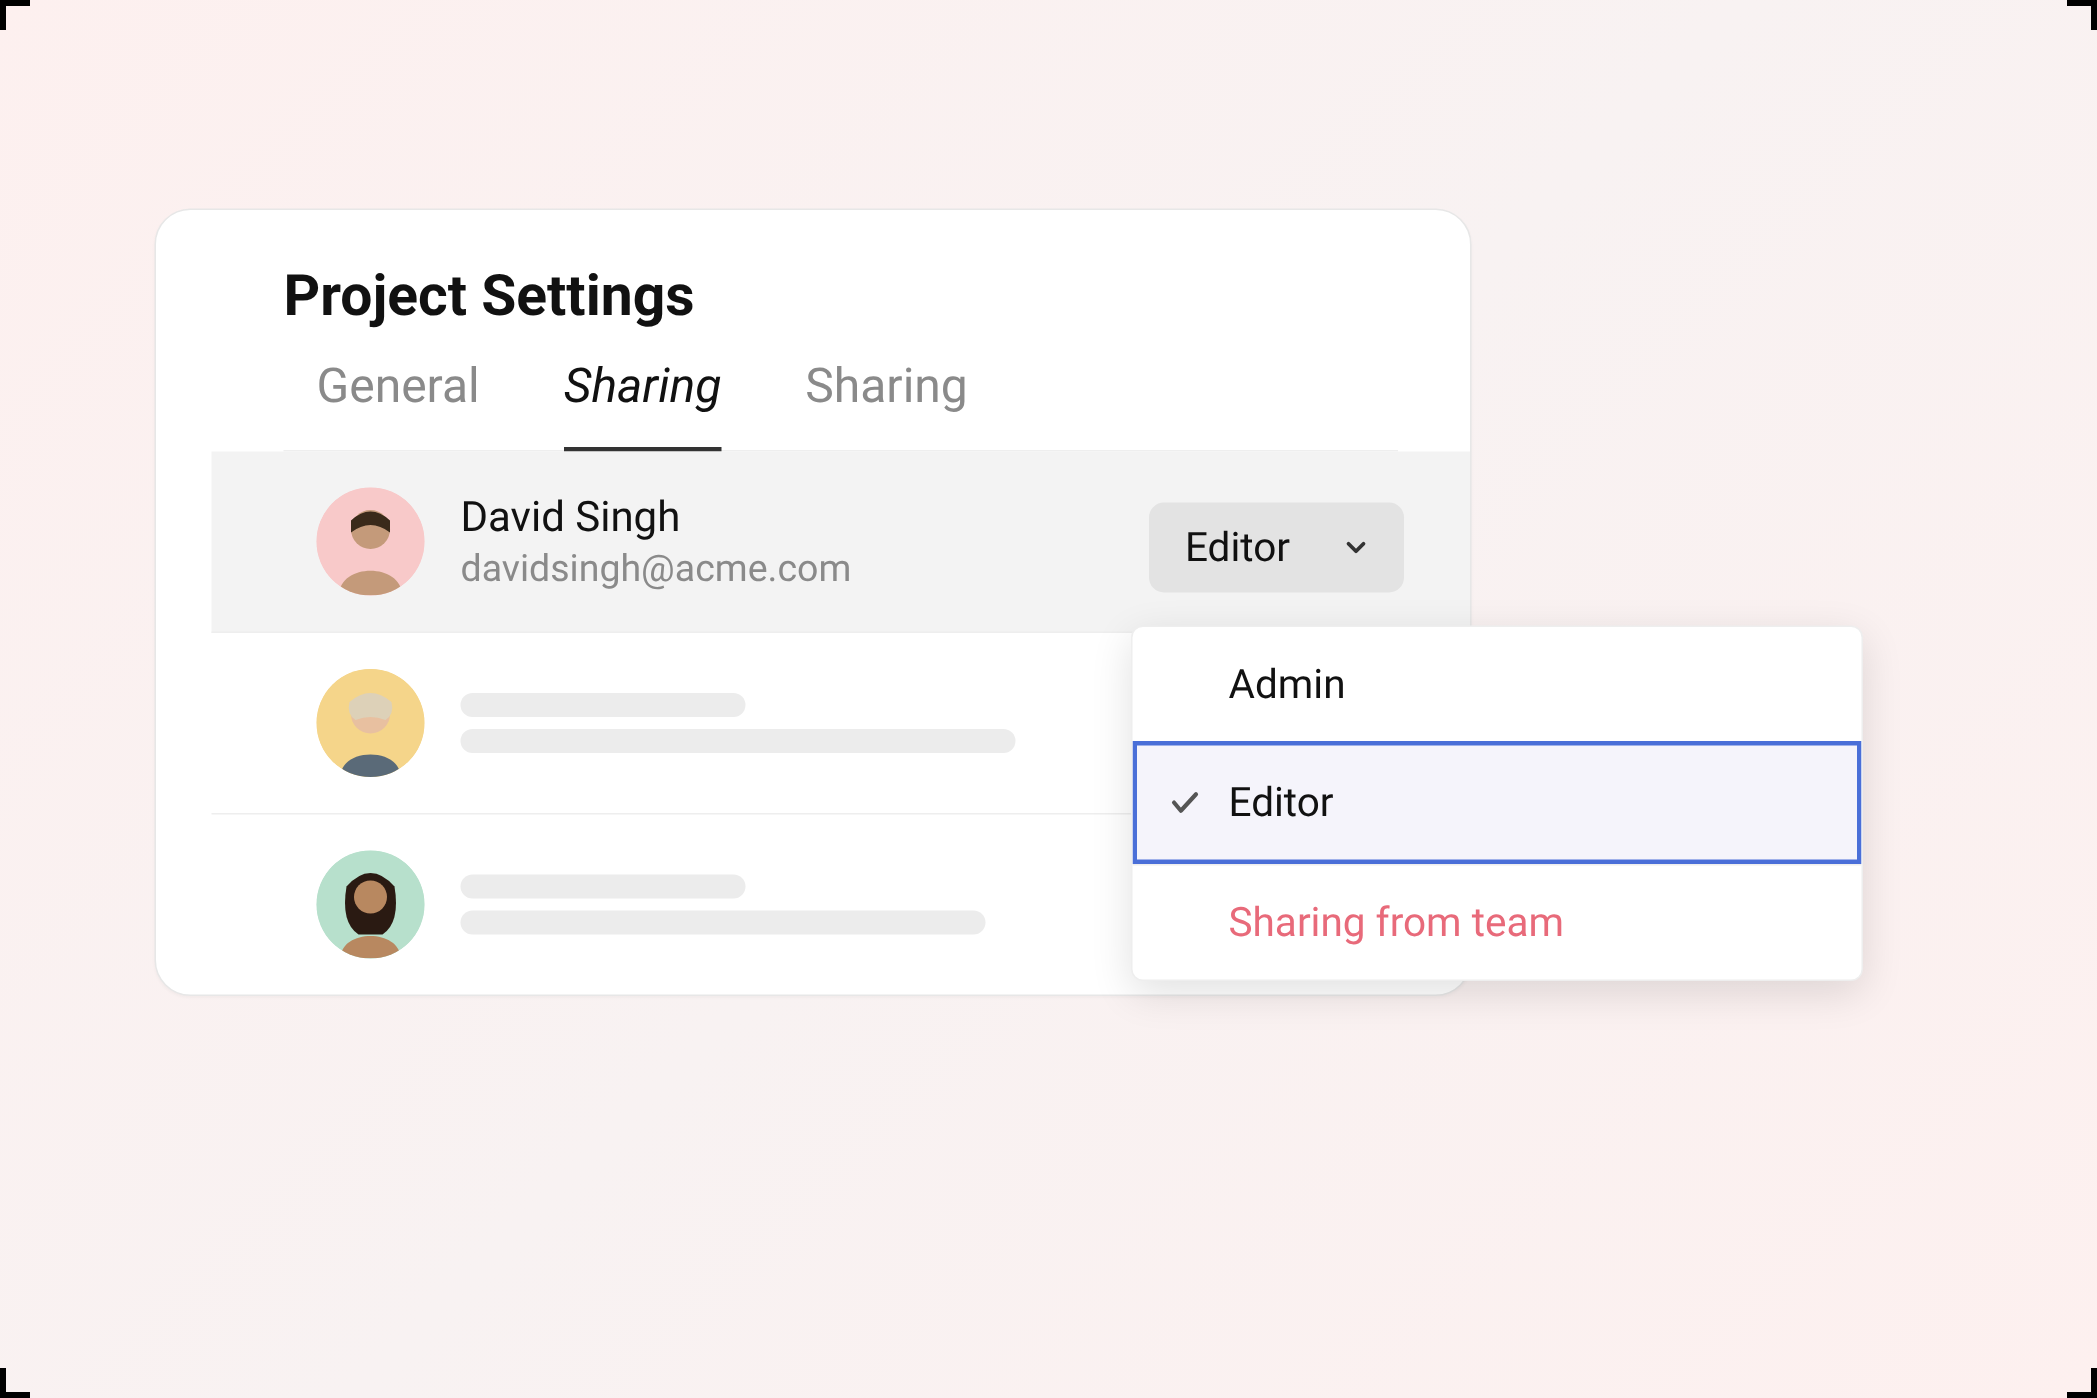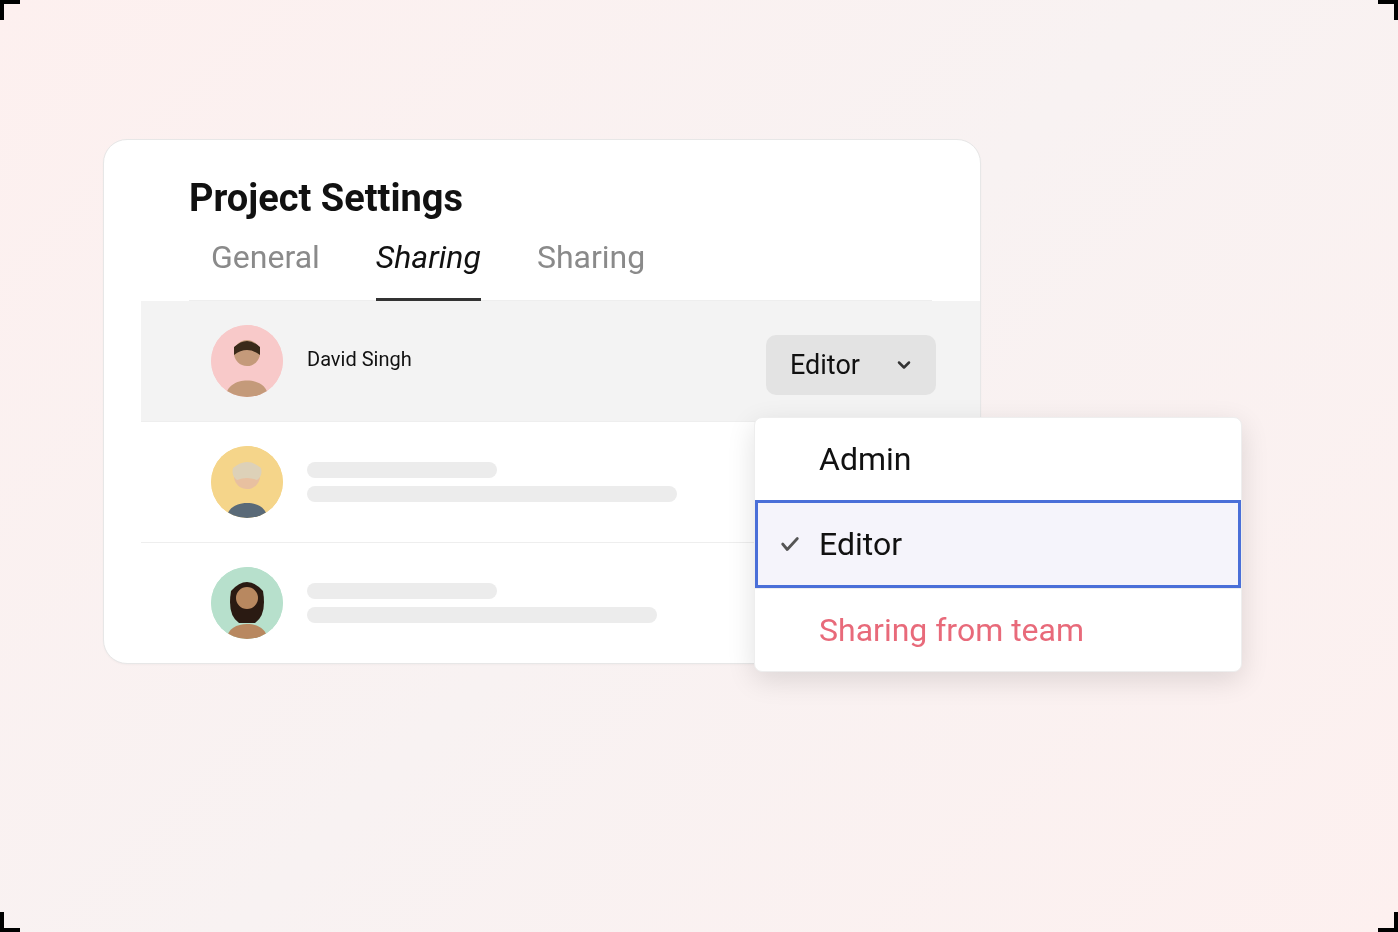--- a/index.html
+++ b/index.html
@@ -68,21 +68,21 @@
     flex-shrink: 0;
     margin-right: 24px;
     display: flex;
     align-items: center;
     justify-content: center;
     overflow: hidden;
   }
   .avatar svg { width: 100%; height: 100%; }
   .user-info { flex: 1; }
   .user-name {
-    font-size: 20px;
+    font-size: 28px;
     color: #111;
     margin-bottom: 4px;
   }
   .user-email {
     font-size: 25px;
     color: #8a8a8a;
   }
   .skel-line {
     height: 16px;
     background: #ececec;
@@ -116,21 +116,21 @@
     width: 488px;
     background: #fff;
     border: 1px solid #eee;
     border-radius: 8px;
     box-shadow: 0 8px 28px rgba(0,0,0,0.12);
     overflow: hidden;
   }
   .dropdown-item {
     display: flex;
     align-items: center;
-    font-size: 32px;
+    font-size: 27px;
     color: #111;
     padding: 22px 24px 22px 64px;
     cursor: pointer;
     position: relative;
   }
   .dropdown-item.selected {
     border: 3px solid #4a6fd8;
     background: #f5f4fb;
     padding-left: 61px;
   }
@@ -182,20 +182,21 @@
       <div class="avatar" style="background:#f8c9c9">
         <svg viewBox="0 0 72 72">
           <circle cx="36" cy="36" r="36" fill="#f8c9c9"></circle>
           <circle cx="36" cy="28" r="13" fill="#c49a7a"></circle>
           <path d="M15 72 C15 50 57 50 57 72 Z" fill="#c49a7a"></path>
           <path d="M23 22 Q36 10 49 22 L49 30 Q36 20 23 30 Z" fill="#3a2a1a"></path>
         </svg>
       </div>
       <div class="user-info">
         <div class="user-name">David Singh</div>
+        <div class="user-email">davidsingh@acme.com</div>
       </div>
       <div class="role-select">
         <span>Editor</span>
         <svg class="chevron" viewBox="0 0 24 24" fill="none" stroke="#333" stroke-width="3" stroke-linecap="round" stroke-linejoin="round">
           <polyline points="6 9 12 15 18 9"></polyline>
         </svg>
       </div>
     </div>
 
     <div class="row">

